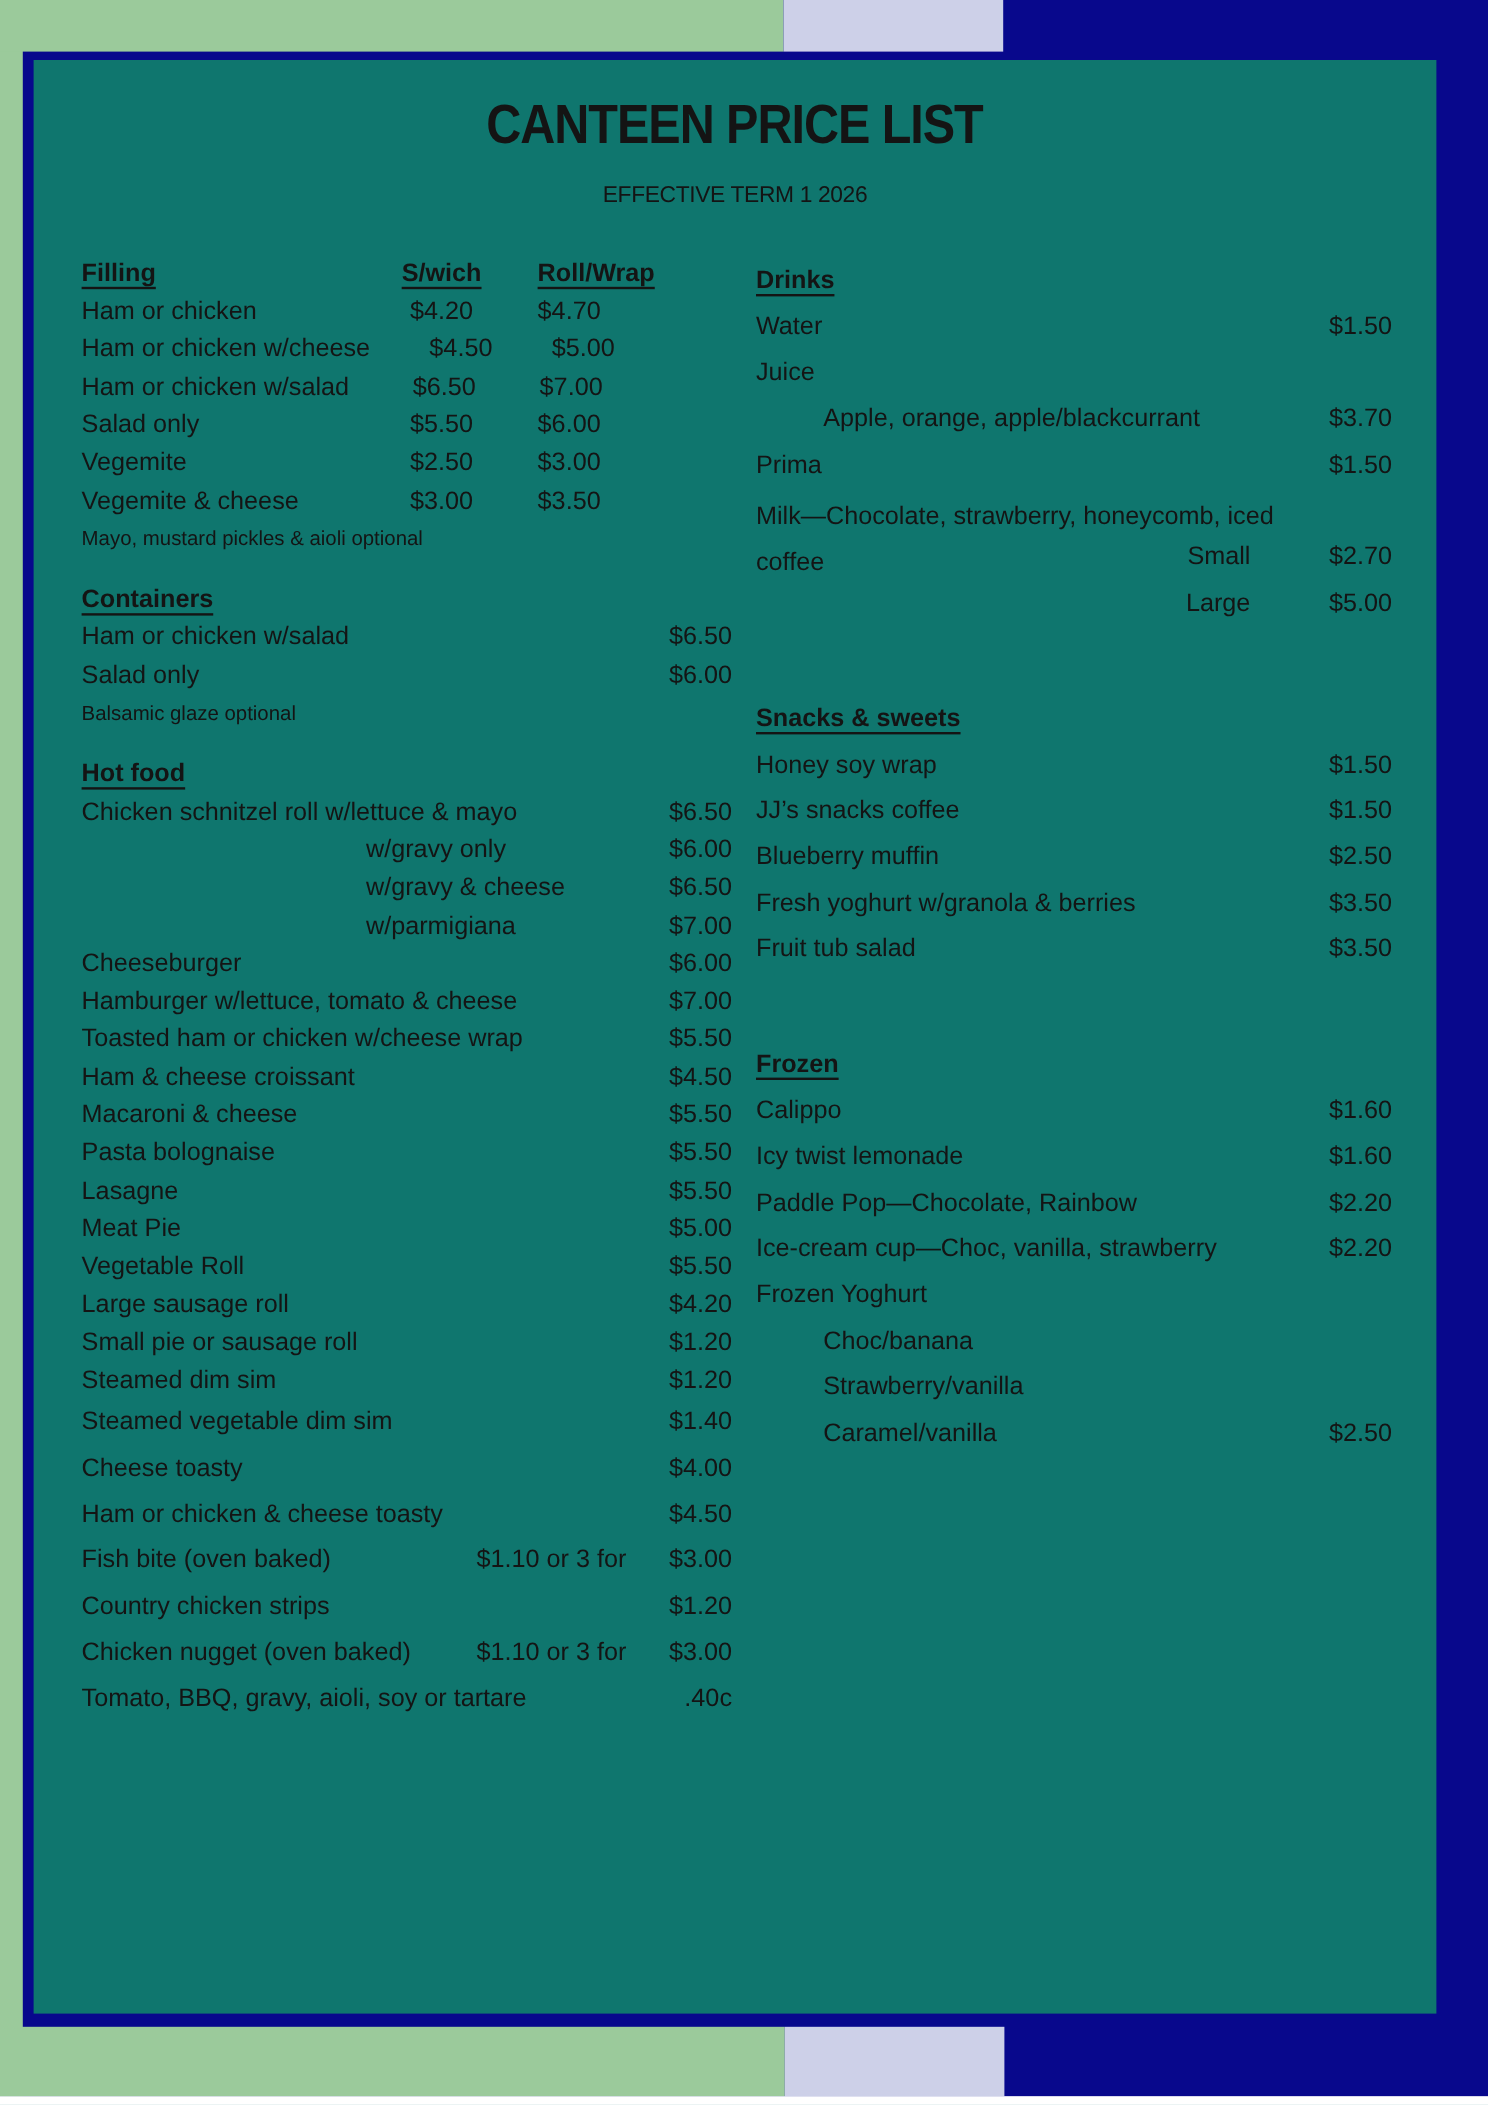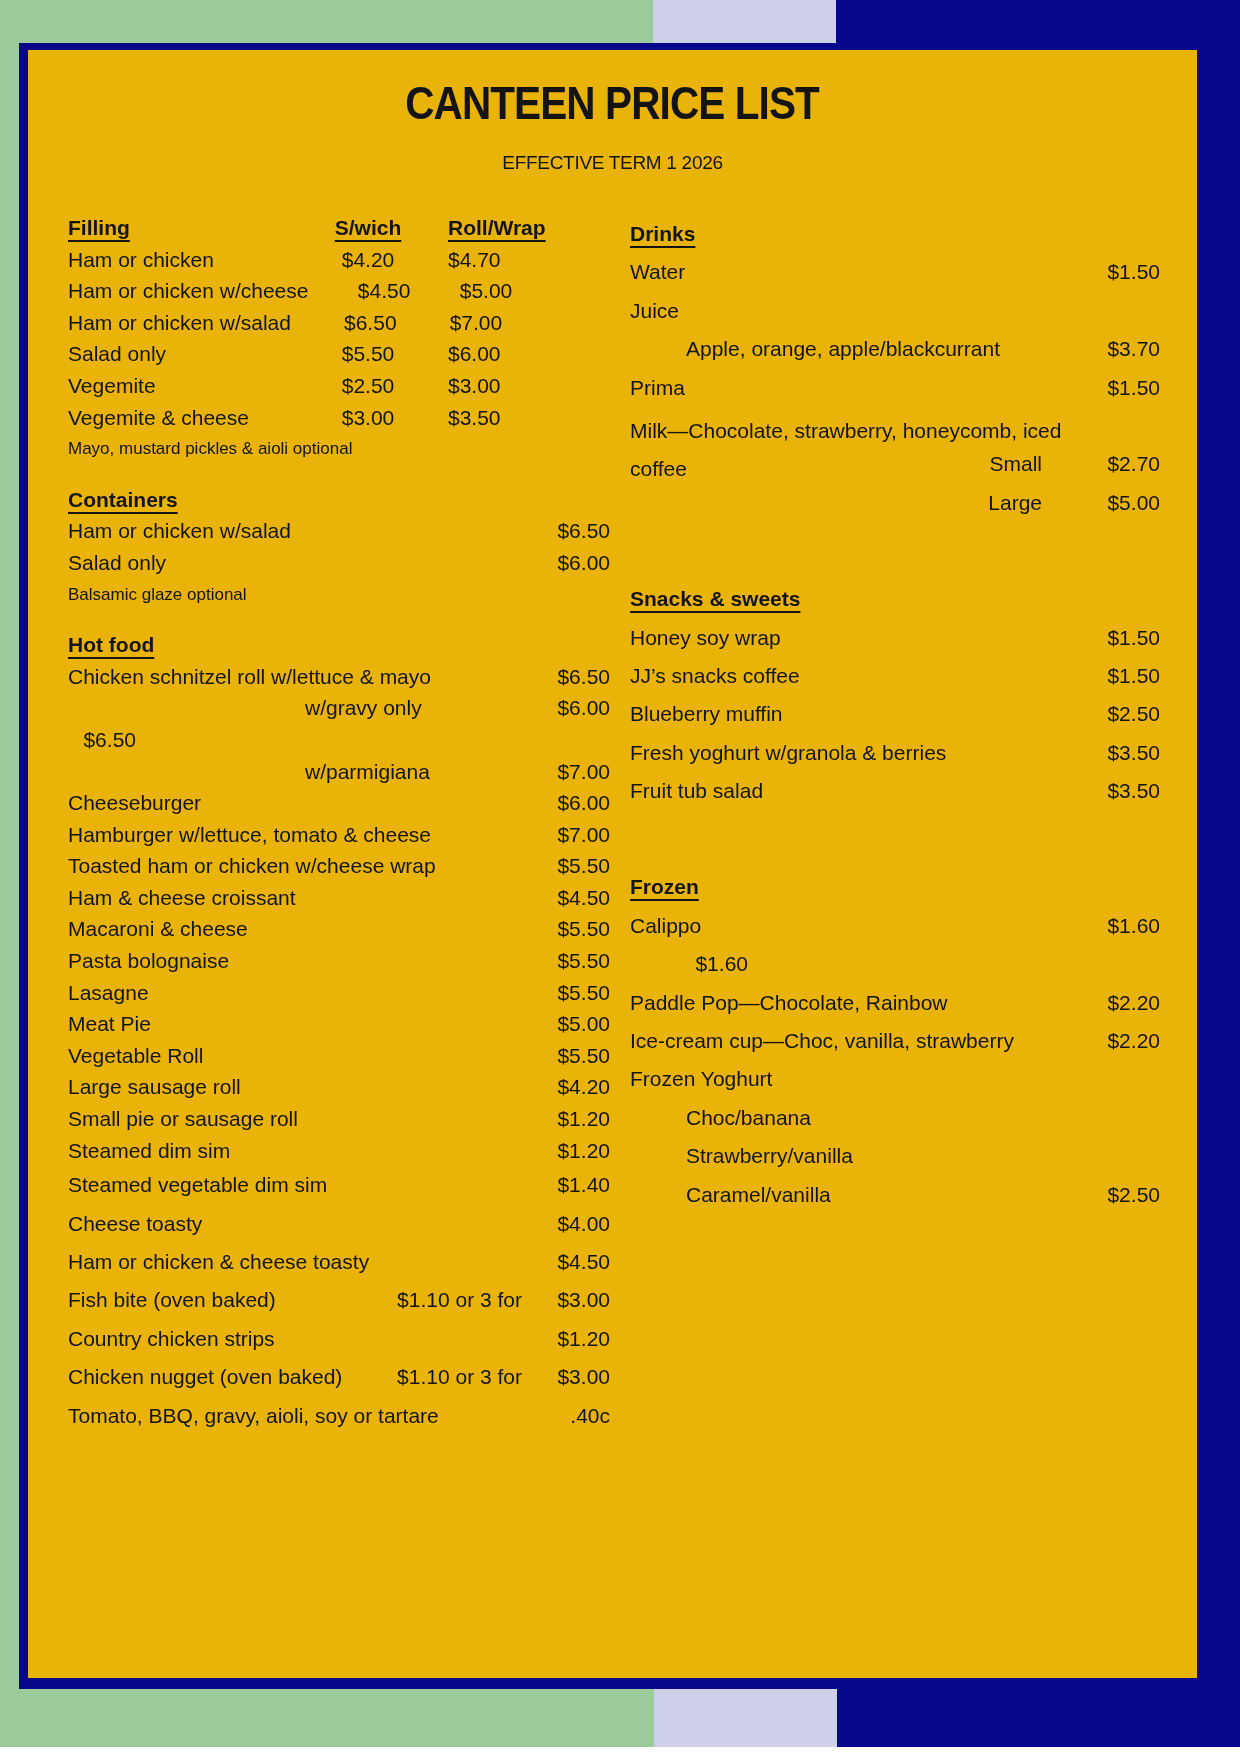--- a/index.html
+++ b/index.html
@@ -8,21 +8,21 @@
   *{margin:0;padding:0;box-sizing:border-box}
   html,body{width:1240px;height:1754px;}
   body{position:relative;background:#ffffff;font-family:"Liberation Sans",sans-serif;color:var(--ink);overflow:hidden;}
   .navy-bg{position:absolute;left:0;top:0;width:1240px;height:1747px;background:var(--navy);}
   .bar{position:absolute;}
   .bar.top-green{left:0;top:0;width:653px;height:43px;background:var(--green);}
   .bar.top-lav{left:653px;top:0;width:183px;height:43px;background:var(--lavender);}
   .bar.left-green{left:0;top:0;width:19px;height:1747px;background:var(--green);}
   .bar.bot-green{left:0;top:1689px;width:654px;height:58px;background:var(--green);}
   .bar.bot-lav{left:654px;top:1689px;width:183px;height:58px;background:var(--lavender);}
-  .card{position:absolute;left:28px;top:50px;width:1169px;height:1628px;background:#eab308;}
+  .card{position:absolute;left:28px;top:50px;width:1169px;height:1628px;background:#0f766e;}
   .title{position:absolute;left:0;top:26px;width:100%;text-align:center;font-size:46px;font-weight:700;letter-spacing:-1px;white-space:nowrap;}
   .title span{display:inline-block;transform:scaleX(.88);transform-origin:center;}
   .subtitle{position:absolute;left:0;top:102px;width:100%;text-align:center;font-size:19px;letter-spacing:-.3px;}
   .col{position:absolute;font-size:21px;}
   .col.left{left:40px;top:162px;width:542px;}
   .col.right{left:602px;top:165px;width:530px;}
   .row{display:flex;align-items:baseline;}
   .col.left .row{height:31.6px;line-height:31.6px;gap:20px;}
   .col.left .row.tall{height:38.4px;line-height:38.4px;}
   .col.right .row{height:38.4px;line-height:38.4px;}
@@ -115,20 +115,21 @@
         </div>
         <div class="row">
           <span class="name">Chicken schnitzel roll w/lettuce &amp; mayo</span>
           <span class="price">$6.50</span>
         </div>
         <div class="row">
           <span class="name indent">w/gravy only</span>
           <span class="price">$6.00</span>
         </div>
         <div class="row">
+          <span class="name indent">w/gravy &amp; cheese</span>
           <span class="price">$6.50</span>
         </div>
         <div class="row">
           <span class="name indent">w/parmigiana</span>
           <span class="price">$7.00</span>
         </div>
         <div class="row">
           <span class="name">Cheeseburger</span>
           <span class="price">$6.00</span>
         </div>
@@ -269,20 +270,21 @@
       </div>
       <div class="section">
         <div class="row">
           <span class="name"><span class="u">Frozen</span></span>
         </div>
         <div class="row">
           <span class="name">Calippo</span>
           <span class="price">$1.60</span>
         </div>
         <div class="row">
+          <span class="name">Icy twist lemonade</span>
           <span class="price">$1.60</span>
         </div>
         <div class="row">
           <span class="name">Paddle Pop—Chocolate, Rainbow</span>
           <span class="price">$2.20</span>
         </div>
         <div class="row">
           <span class="name">Ice-cream cup—Choc, vanilla, strawberry</span>
           <span class="price">$2.20</span>
         </div>

